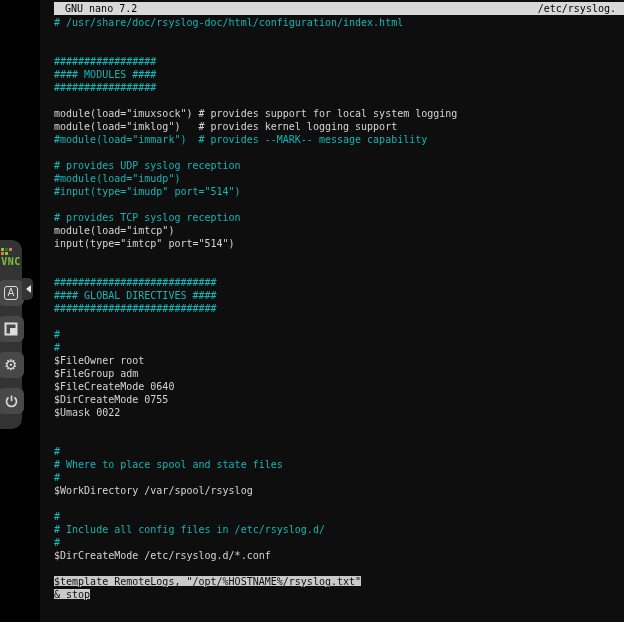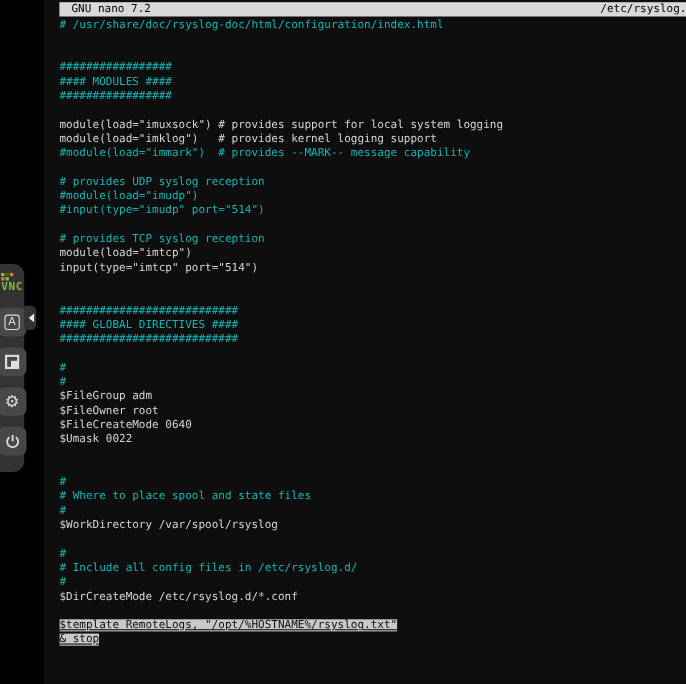--- a/index.html
+++ b/index.html
@@ -13,21 +13,21 @@
   .screen { position:absolute; inset:0; }
   .left-strip { position:absolute; left:0; top:0; width:40px; height:100%; background:#000; }
   .terminal { position:absolute; left:40px; top:0; right:0; bottom:0; background:#0e0e0e; }
 
   .nano-header {
     position:absolute; left:14px; right:0; top:2px; height:13px;
     background:#d8d8d8; color:#000; font-size:10px; line-height:13px;
     display:flex; justify-content:space-between; white-space:pre;
   }
   .nano-header .ttl { padding-left:11px; }
-  .nano-header .fn { padding-right:0; }
+  .nano-header .fn { padding-right:8px; }
 
   .term-body {
     position:absolute; left:14px; right:0; top:16px; bottom:0;
     font-size:10px; overflow:hidden;
   }
   .line { height:13px; line-height:13px; white-space:pre; }
   .line.comment { color:var(--comment_cyan, #14b5b5); }
   .line.code { color:#d4d4d4; }
   .line.selected span { background:#c9c9c9; color:#0e0e0e;text-decoration:underline; }
 
@@ -89,23 +89,24 @@
         <div class="line code"><span>module(load="imtcp")</span></div>
         <div class="line code"><span>input(type="imtcp" port="514")</span></div>
         <div class="line code"><span>&nbsp;</span></div>
         <div class="line code"><span>&nbsp;</span></div>
         <div class="line comment"><span>###########################</span></div>
         <div class="line comment"><span>#### GLOBAL DIRECTIVES ####</span></div>
         <div class="line comment"><span>###########################</span></div>
         <div class="line code"><span>&nbsp;</span></div>
         <div class="line comment"><span>#</span></div>
         <div class="line comment"><span>#</span></div>
+        <div class="line code"><span>$FileOwner root</span></div>
         <div class="line code"><span>$FileGroup adm</span></div>
-        <div class="line code"><span>$FileOwner root</span></div>
         <div class="line code"><span>$FileCreateMode 0640</span></div>
+        <div class="line code"><span>$DirCreateMode 0755</span></div>
         <div class="line code"><span>$Umask 0022</span></div>
         <div class="line code"><span>&nbsp;</span></div>
         <div class="line code"><span>&nbsp;</span></div>
         <div class="line comment"><span>#</span></div>
         <div class="line comment"><span># Where to place spool and state files</span></div>
         <div class="line comment"><span>#</span></div>
         <div class="line code"><span>$WorkDirectory /var/spool/rsyslog</span></div>
         <div class="line code"><span>&nbsp;</span></div>
         <div class="line comment"><span>#</span></div>
         <div class="line comment"><span># Include all config files in /etc/rsyslog.d/</span></div>

